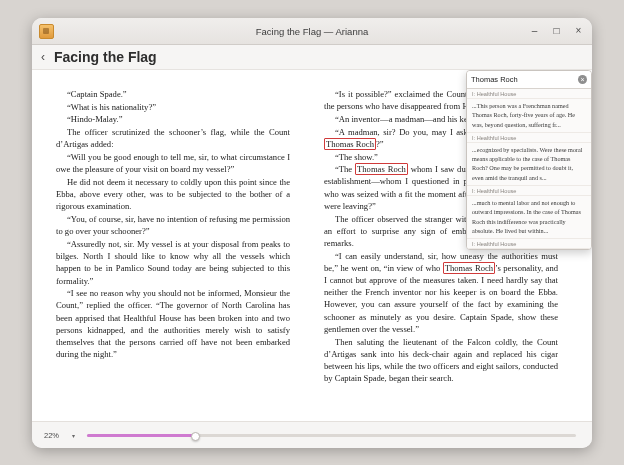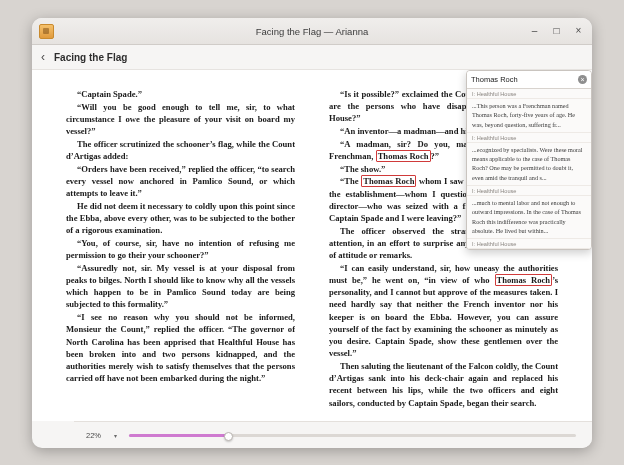--- a/index.html
+++ b/index.html
@@ -98,41 +98,40 @@
     padding: 0 9px;
     gap: 9px;
     background: #f6f5f4;
   }
   .back-arrow {
     font-size: 12px;
     color: #4b4b4b;
     line-height: 1;
   }
   .book-title {
-    font-size: 10px;
+    font-size: 14px;
     color: #2e2e2e;
     font-weight: bold;
   }
 
   
   .reader {
     flex: 1;
     background: #ffffff;
     position: relative;
     overflow: hidden;
     border-top: 1px solid #e6e3e0;
   }
   .columns {
     position: absolute;
     left: 0; top: 0; right: 0; bottom: 0;
     display: flex;
     gap: 34px;
-    padding: 18px 34px 10px 34px;
+    padding: 18px 34px 10px 24px;
     box-sizing: border-box;
-    font-weight: bold;
   }
   .col {
     flex: 1;
     font-family: "Liberation Serif", serif;
     font-size: 8.6px;
     line-height: 1.42;
     color: #1a1a1a;
     text-align: justify;
     overflow: hidden;
   }
@@ -213,21 +212,20 @@
   
   .bottombar {
     height: 26px;
     min-height: 26px;
     background: #f6f5f4;
     border-top: 1px solid #e4e0dc;
     display: flex;
     align-items: center;
     padding: 0 12px;
     gap: 8px;
-    margin-left: 42px;
   }
   .pct {
     font-size: 7.5px;
     color: #4a4a4a;
     min-width: 20px;
   }
   .caret {
     font-size: 6px;
     color: #6a6a6a;
   }
@@ -280,38 +278,39 @@
   <div class="toolbar">
     <div class="back-arrow">‹</div>
     <div class="book-title">Facing the Flag</div>
   </div>
 
   <div class="reader">
     <div class="columns">
 
       <div class="col">
         <p>“Captain Spade.”</p>
+        <p>“What is his nationality?”</p>
+        <p>“Hindo-Malay.”</p>
+        <p>The officer scrutinized the schooner’s flag, while the Count d’Artigas added:</p>
         <p>“Will you be good enough to tell me, sir, to what circumstance I owe the pleasure of your visit on board my vessel?”</p>
-        <p>The officer scrutinized the schooner’s flag, while the Count d’Artigas added:</p>
-        <p>“Orders have been received,” replied the officer, “to search every vessel now anchored in Pamlico Sound, or which attempts to leave it.”</p>
         <p>He did not deem it necessary to coldly upon this point since the Ebba, above every other, was to be subjected to the bother of a rigorous examination.</p>
-        <p>“You, of course, sir, have no intention of refusing me permission to go their your schooner?”</p>
+        <p>“You, of course, sir, have no intention of refusing me permission to go over your schooner?”</p>
         <p>“Assuredly not, sir. My vessel is at your disposal from peaks to bilges. North I should like to know why all the vessels which happen to be in Pamlico Sound today are being subjected to this formality.”</p>
         <p>“I see no reason why you should not be informed, Monsieur the Count,” replied the officer. “The governor of North Carolina has been apprised that Healthful House has been broken into and two persons kidnapped, and the authorities merely wish to satisfy themselves that the persons carried off have not been embarked during the night.”</p>
       </div>
 
       <div class="col">
         <p>“Is it possible?” exclaimed the Count d’Artigas. “And who are the persons who have disappeared from Healthful House?”</p>
         <p>“An inventor—a madman—and his keeper.”</p>
         <p><span>“A madman, sir? Do you, may I ask, refer to the Frenchman, </span><mark class="hl">Thomas Roch</mark><span>?”</span></p>
         <p>“The show.”</p>
         <p><span>“The </span><mark class="hl">Thomas Roch</mark><span> whom I saw during my recent visit to the establishment—whom I questioned in presence of the director—who was seized with a fit the moment after, as Captain Spade and I were leaving?”</span></p>
         <p>The officer observed the stranger with the keenest attention, in an effort to surprise any sign of embarrassment of attitude or remarks.</p>
         <p><span>“I can easily understand, sir, how uneasy the authorities must be,” he went on, “in view of who </span><mark class="hl">Thomas Roch</mark><span>’s personality, and I cannot but approve of the measures taken. I need hardly say that neither the French inventor nor his keeper is on board the Ebba. However, you can assure yourself of the fact by examining the schooner as minutely as you desire. Captain Spade, show these gentlemen over the vessel.”</span></p>
-        <p>Then saluting the lieutenant of the Falcon coldly, the Count d’Artigas sank into his deck-chair again and replaced his recent between his lips, while the two officers and eight sailors, conducted by Captain Spade, began their search.</p>
+        <p>Then saluting the lieutenant of the Falcon coldly, the Count d’Artigas sank into his deck-chair again and replaced his cigar between his lips, while the two officers and eight sailors, conducted by Captain Spade, began their search.</p>
       </div>
     </div>
 
     <div class="search-pop">
       <div class="search-field">
         <input type="text" value="Thomas Roch" placeholder="Search" style="">
         <div class="clear-icon">×</div>
       </div>
       <div class="results">
         <div class="res-group">I: Healthful House</div>

